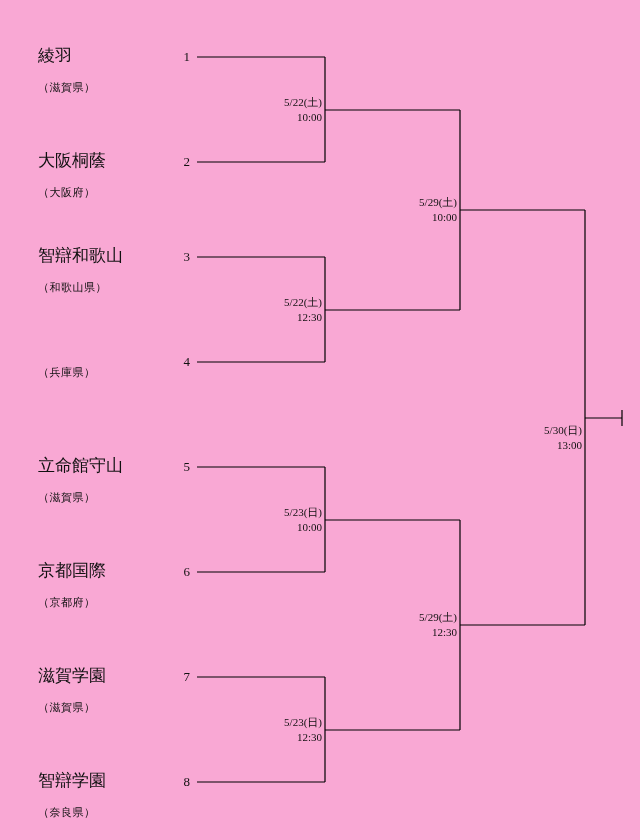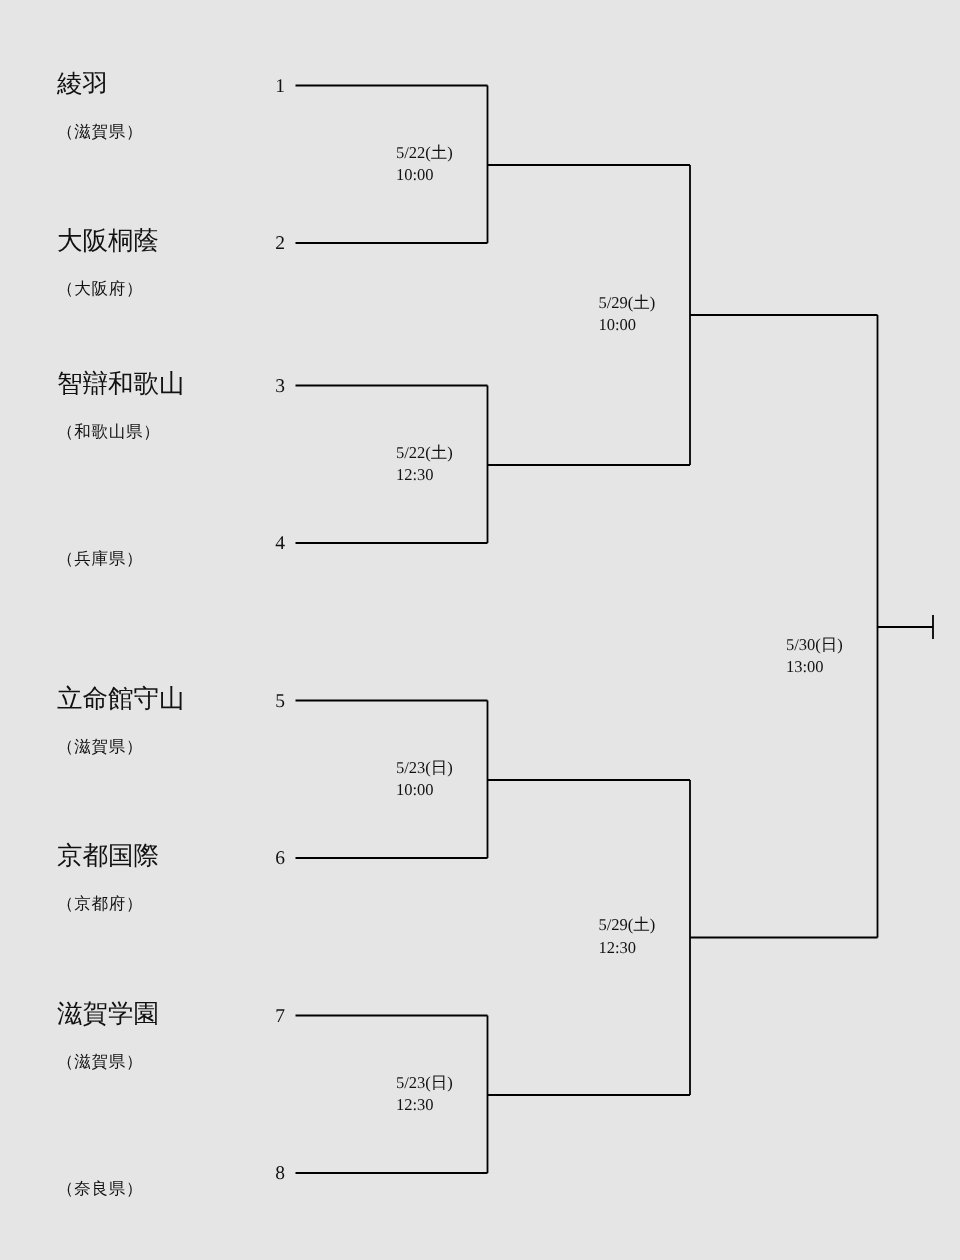--- a/index.html
+++ b/index.html
@@ -1,19 +1,19 @@
 <!DOCTYPE html>
 <html><head>
 <meta charset="utf-8">
 <style>
   html,body{margin:0;padding:0;background:#fff;}
   .bracket{
     position:relative;
     width:640px;height:840px;
-    background:#e5e5e5;
+    background:#f9a8d4;
     font-family:"Liberation Serif","DejaVu Serif",serif;
     color:#111;
     overflow:hidden;
   }
   .lines{position:absolute;left:0;top:0;}
   .team{position:absolute;left:38px;width:112px;}
   .team .name{
     font-size:17px;
     line-height:1.15;
     text-align:justify;
@@ -33,21 +33,21 @@
   .seed{
     position:absolute;
     left:168px;width:22px;
     text-align:right;
     font-size:13px;
     color:#111;
   }
   .mlabel{
     position:absolute;
     width:58px;
-    text-align:left;
+    text-align:right;
     font-size:11px;
     line-height:1.35;
     color:#111;
   }
   
   .t1{top:46px}.t2{top:151px}.t3{top:246px}.t4{top:351px}
   .t5{top:456px}.t6{top:561px}.t7{top:666px}.t8{top:771px}
   .s1{top:49px}.s2{top:154px}.s3{top:249px}.s4{top:354px}
   .s5{top:459px}.s6{top:564px}.s7{top:669px}.s8{top:774px}
   .r1m1{left:264px;top:95px}
@@ -109,20 +109,21 @@
   </div>
   <div class="seed s6">6</div>
 
   <div class="team t7">
     <div class="name">滋賀学園</div>
     <div class="pref">（滋賀県）</div>
   </div>
   <div class="seed s7">7</div>
 
   <div class="team t8">
+    <div class="name">智辯学園</div>
     <div class="pref">（奈良県）</div>
   </div>
   <div class="seed s8">8</div>
 
   <div class="mlabel r1m1">
     <div>5/22(土)</div>
     <div>10:00</div>
   </div>
   <div class="mlabel r1m2">
     <div>5/22(土)</div>

